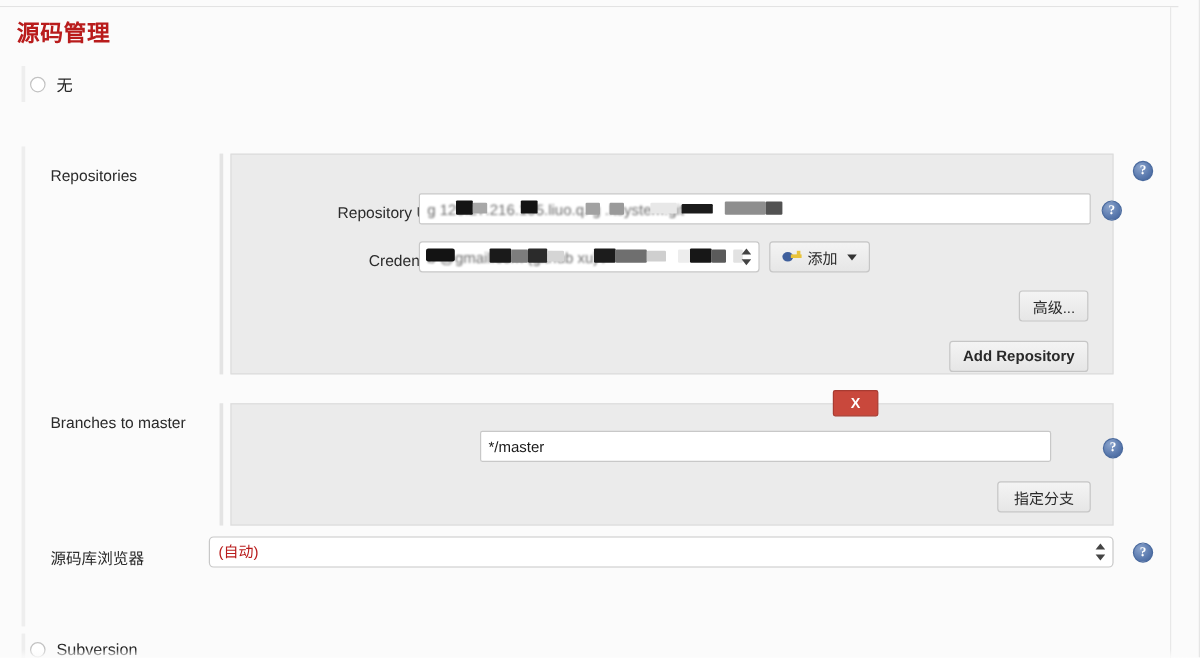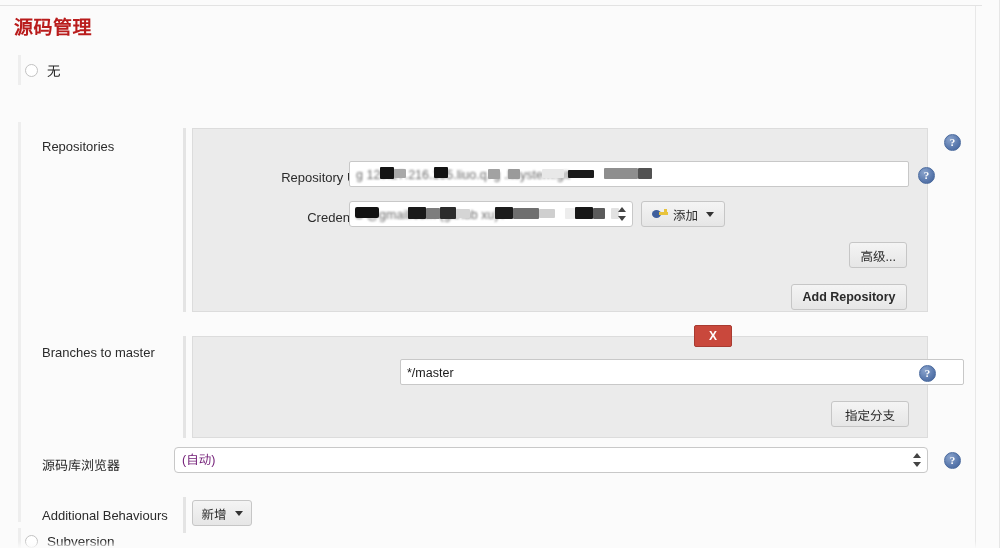--- a/index.html
+++ b/index.html
@@ -202,21 +202,21 @@
     border: 1px solid #c8c8c8;
     border-radius: 3px;
     box-sizing: border-box;
     height: 26px;
   }
   .select .sel-text {
     position: absolute;
     left: 7px; top: 0;
     line-height: 25px;
     font-size: 12.5px;
-    color: #701a75;
+    color: #b91c1c;
     white-space: nowrap;
     overflow: hidden;
   }
   .stepper {
     position: absolute;
     right: 5px; top: 50%;
     width: 9px; height: 16px;
     margin-top: -8px;
   }
   .stepper::before,
@@ -428,21 +428,21 @@
       </div>
 
       <div class="help" style="left:926px;top:12px;">?</div>
     </div>
 
     <div class="row" style="top:206px;height:110px;">
       <div class="row-label" style="top:17px;">Branches to master</div>
       <div class="divider" style="left:165px;top:8px;height:102px;"></div>
 
       <div class="block" style="left:174px;top:8px;width:736px;height:102px;">
-        <div class="text-input" style="left:207px;top:22px;width:564px;">
+        <div class="text-input" style="left:207px;top:22px;width:476px;">
           <span>*/master</span>
         </div>
         <div class="help" style="left:726px;top:28px;">?</div>
 
         <div class="btn" style="left:638px;top:64px;width:78px;justify-content:center;">
           <span>指定分支</span>
         </div>
       </div>
 
       <div class="btn-danger" style="left:676px;top:-3px;">X</div>
@@ -450,28 +450,20 @@
 
     <div class="row" style="top:322px;height:44px;">
       <div class="row-label" style="top:11px;">源码库浏览器</div>
       <div class="select" style="left:156px;top:3px;width:754px;border-radius:4px;">
         <span class="sel-text">(自动)</span>
         <span class="stepper"></span>
       </div>
       <div class="help" style="left:926px;top:8px;">?</div>
     </div>
 
-    <div class="row" style="top:374px;height:44px;">
-      <div class="row-label" style="top:12px;">Additional Behaviours</div>
-      <div class="divider" style="left:165px;top:1px;height:36px;"></div>
-      <div class="btn" style="left:174px;top:4px;width:60px;">
-        <span>新增</span>
-        <span class="caret"></span>
-      </div>
-    </div>
   </div>
 
   <div class="bottom-radio">
     <div class="inner">
       <span class="radio"></span>
       <span class="radio-label">Subversion</span>
     </div>
   </div>
 
   <div class="fade-bottom"></div>

